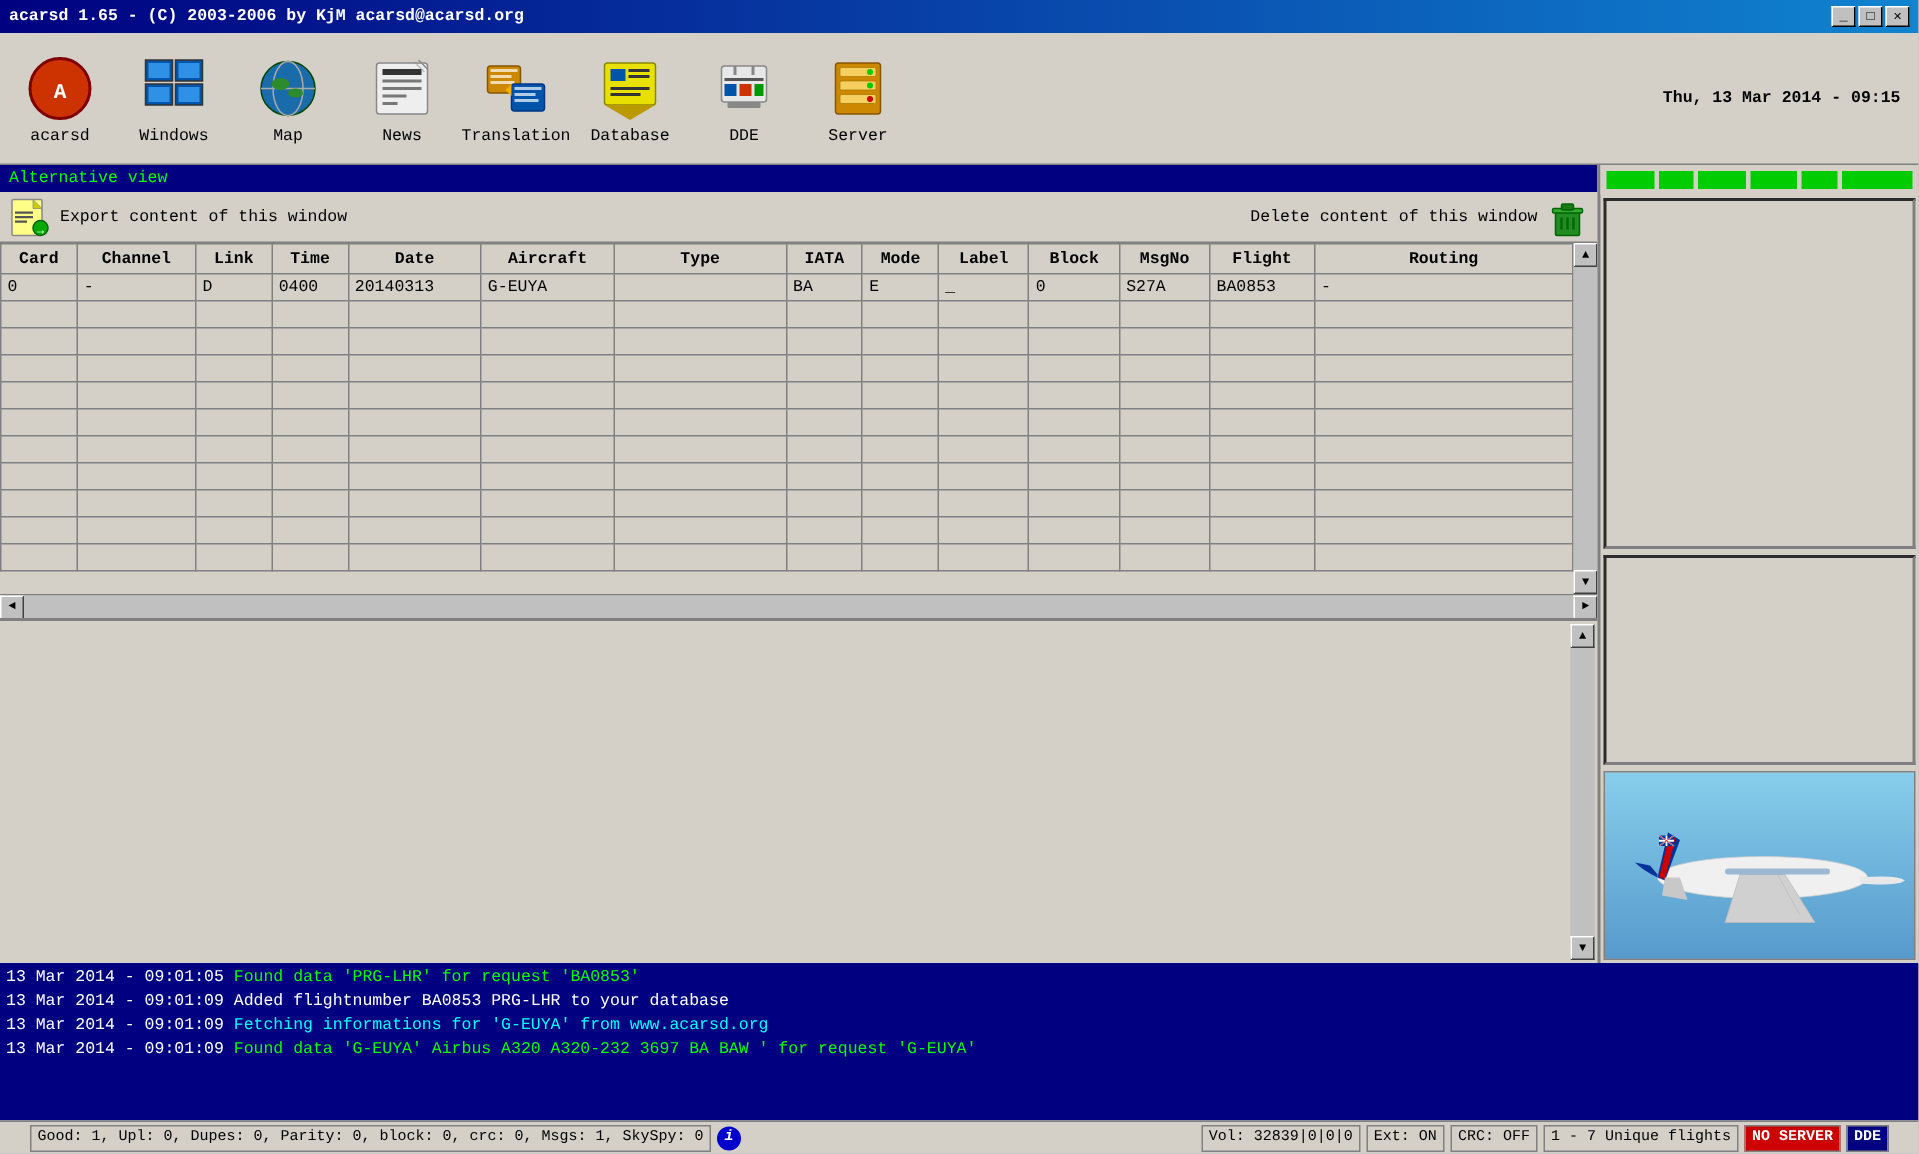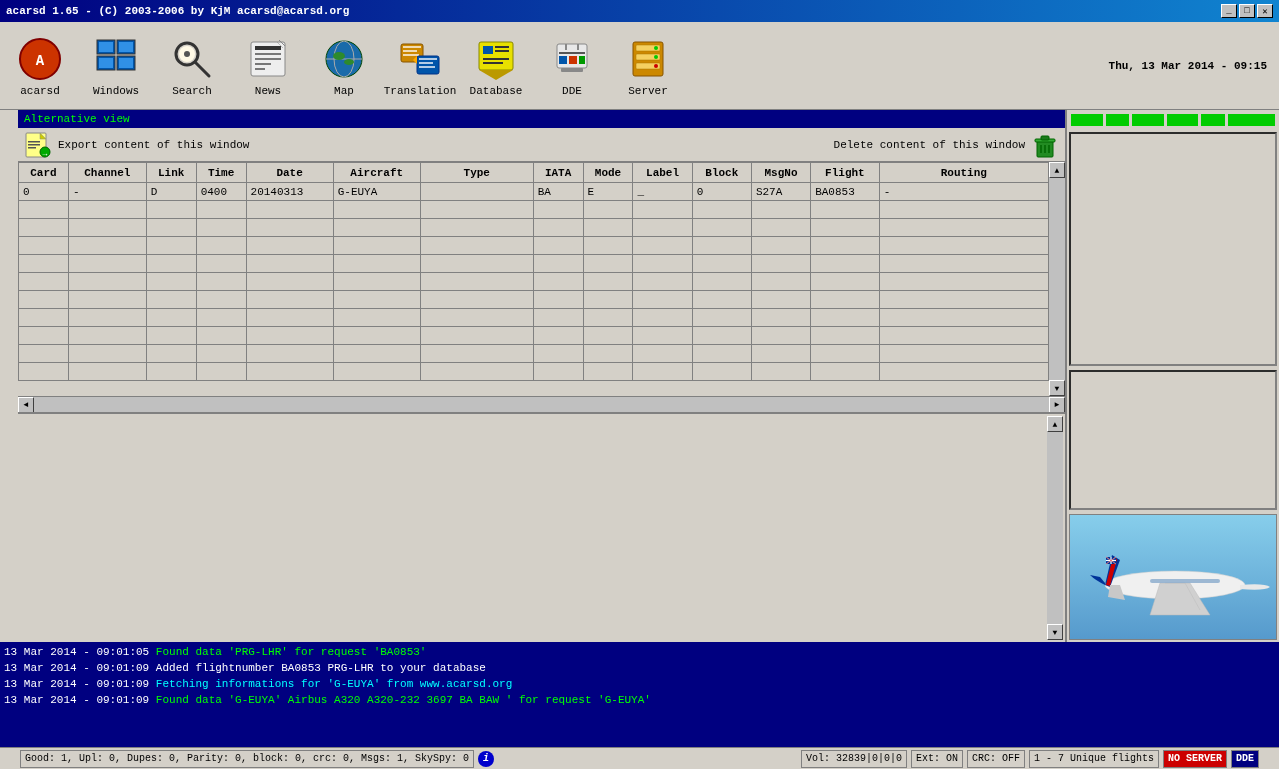--- a/index.html
+++ b/index.html
@@ -289,60 +289,49 @@
         <rect x="22" y="18" width="18" height="14" fill="#0055aa" stroke="#333" stroke-width="1"></rect>
         <rect x="4" y="4" width="14" height="10" fill="#44aaff" opacity="0.7"></rect>
         <rect x="24" y="4" width="14" height="10" fill="#44aaff" opacity="0.7"></rect>
         <rect x="4" y="20" width="14" height="10" fill="#44aaff" opacity="0.7"></rect>
         <rect x="24" y="20" width="14" height="10" fill="#44aaff" opacity="0.7"></rect>
       </svg>
     </div>
     <span class="toolbar-label">Windows</span>
   </div>
 
+
   <div class="toolbar-item">
     <div class="toolbar-icon">
       <svg width="42" height="42" viewBox="0 0 42 42">
-        <circle cx="16" cy="16" r="11" fill="none" stroke="#333" stroke-width="3"></circle>
-        <circle cx="16" cy="16" r="8" fill="#fff9e6" stroke="none"></circle>
-        <line x1="24" y1="24" x2="38" y2="38" stroke="#333" stroke-width="3" stroke-linecap="round"></line>
-        <circle cx="16" cy="16" r="3" fill="#555"></circle>
-      </svg>
-    </div>
-    <span class="toolbar-label">Search</span>
+        <circle cx="21" cy="21" r="18" fill="#1a6baa" stroke="#004400" stroke-width="1"></circle>
+        <ellipse cx="21" cy="21" rx="10" ry="18" fill="none" stroke="#aaa" stroke-width="1"></ellipse>
+        <line x1="3" y1="21" x2="39" y2="21" stroke="#aaa" stroke-width="1"></line>
+        <ellipse cx="16" cy="18" rx="6" ry="4" fill="#2d8a2d"></ellipse>
+        <ellipse cx="26" cy="24" rx="5" ry="3" fill="#2d8a2d"></ellipse>
+      </svg>
+    </div>
+    <span class="toolbar-label">Map</span>
   </div>
 
   <div class="toolbar-item">
     <div class="toolbar-icon">
       <svg width="42" height="42" viewBox="0 0 42 42">
         <rect x="4" y="4" width="34" height="34" rx="2" fill="#eee" stroke="#888" stroke-width="1"></rect>
         <rect x="8" y="8" width="26" height="4" fill="#333"></rect>
         <rect x="8" y="15" width="26" height="2" fill="#777"></rect>
         <rect x="8" y="20" width="26" height="2" fill="#777"></rect>
         <rect x="8" y="25" width="16" height="2" fill="#777"></rect>
         <rect x="8" y="30" width="10" height="2" fill="#777"></rect>
 
         <line x1="32" y1="2" x2="38" y2="8" stroke="#888" stroke-width="1"></line>
         <line x1="30" y1="4" x2="36" y2="10" stroke="#888" stroke-width="1" opacity="0.5"></line>
       </svg>
     </div>
     <span class="toolbar-label">News</span>
-  </div>
-
-  <div class="toolbar-item">
-    <div class="toolbar-icon">
-      <svg width="42" height="42" viewBox="0 0 42 42">
-        <circle cx="21" cy="21" r="18" fill="#1a6baa" stroke="#004400" stroke-width="1"></circle>
-        <ellipse cx="21" cy="21" rx="10" ry="18" fill="none" stroke="#aaa" stroke-width="1"></ellipse>
-        <line x1="3" y1="21" x2="39" y2="21" stroke="#aaa" stroke-width="1"></line>
-        <ellipse cx="16" cy="18" rx="6" ry="4" fill="#2d8a2d"></ellipse>
-        <ellipse cx="26" cy="24" rx="5" ry="3" fill="#2d8a2d"></ellipse>
-      </svg>
-    </div>
-    <span class="toolbar-label">Map</span>
   </div>
 
   <div class="toolbar-item">
     <div class="toolbar-icon">
       <svg width="42" height="42" viewBox="0 0 42 42">
         <rect x="2" y="6" width="22" height="18" rx="2" fill="#cc8800" stroke="#885500" stroke-width="1"></rect>
         <rect x="4" y="8" width="18" height="2" fill="#fff" opacity="0.7"></rect>
         <rect x="4" y="12" width="14" height="2" fill="#fff" opacity="0.7"></rect>
         <rect x="4" y="16" width="16" height="2" fill="#fff" opacity="0.7"></rect>
         <rect x="18" y="18" width="22" height="18" rx="2" fill="#0055aa" stroke="#003388" stroke-width="1"></rect>
@@ -399,21 +388,21 @@
       </svg>
     </div>
     <span class="toolbar-label">Server</span>
   </div>
 
   <div class="datetime-display">Thu, 13 Mar 2014 - 09:15</div>
 </div>
 
 <div style="display:flex; height: calc(769px - 22px - 88px - 105px - 22px);">
 
-  <div style="flex:1; display:flex; flex-direction:column; background:#d4d0c8; min-width:0;padding-left:18px;">
+  <div style="flex:1; display:flex; flex-direction:column; background:#d4d0c8; min-width:0;">
 
     <div class="alt-view-bar">
       <span>Alternative view</span>
     </div>
 
     <div class="window-controls-bar">
       <div class="window-control-left">
         <div style="width:28px;height:28px;">
           <svg width="28" height="28" viewBox="0 0 28 28">
             <rect x="2" y="2" width="20" height="24" rx="1" fill="#ffff88" stroke="#888" stroke-width="1"></rect>

